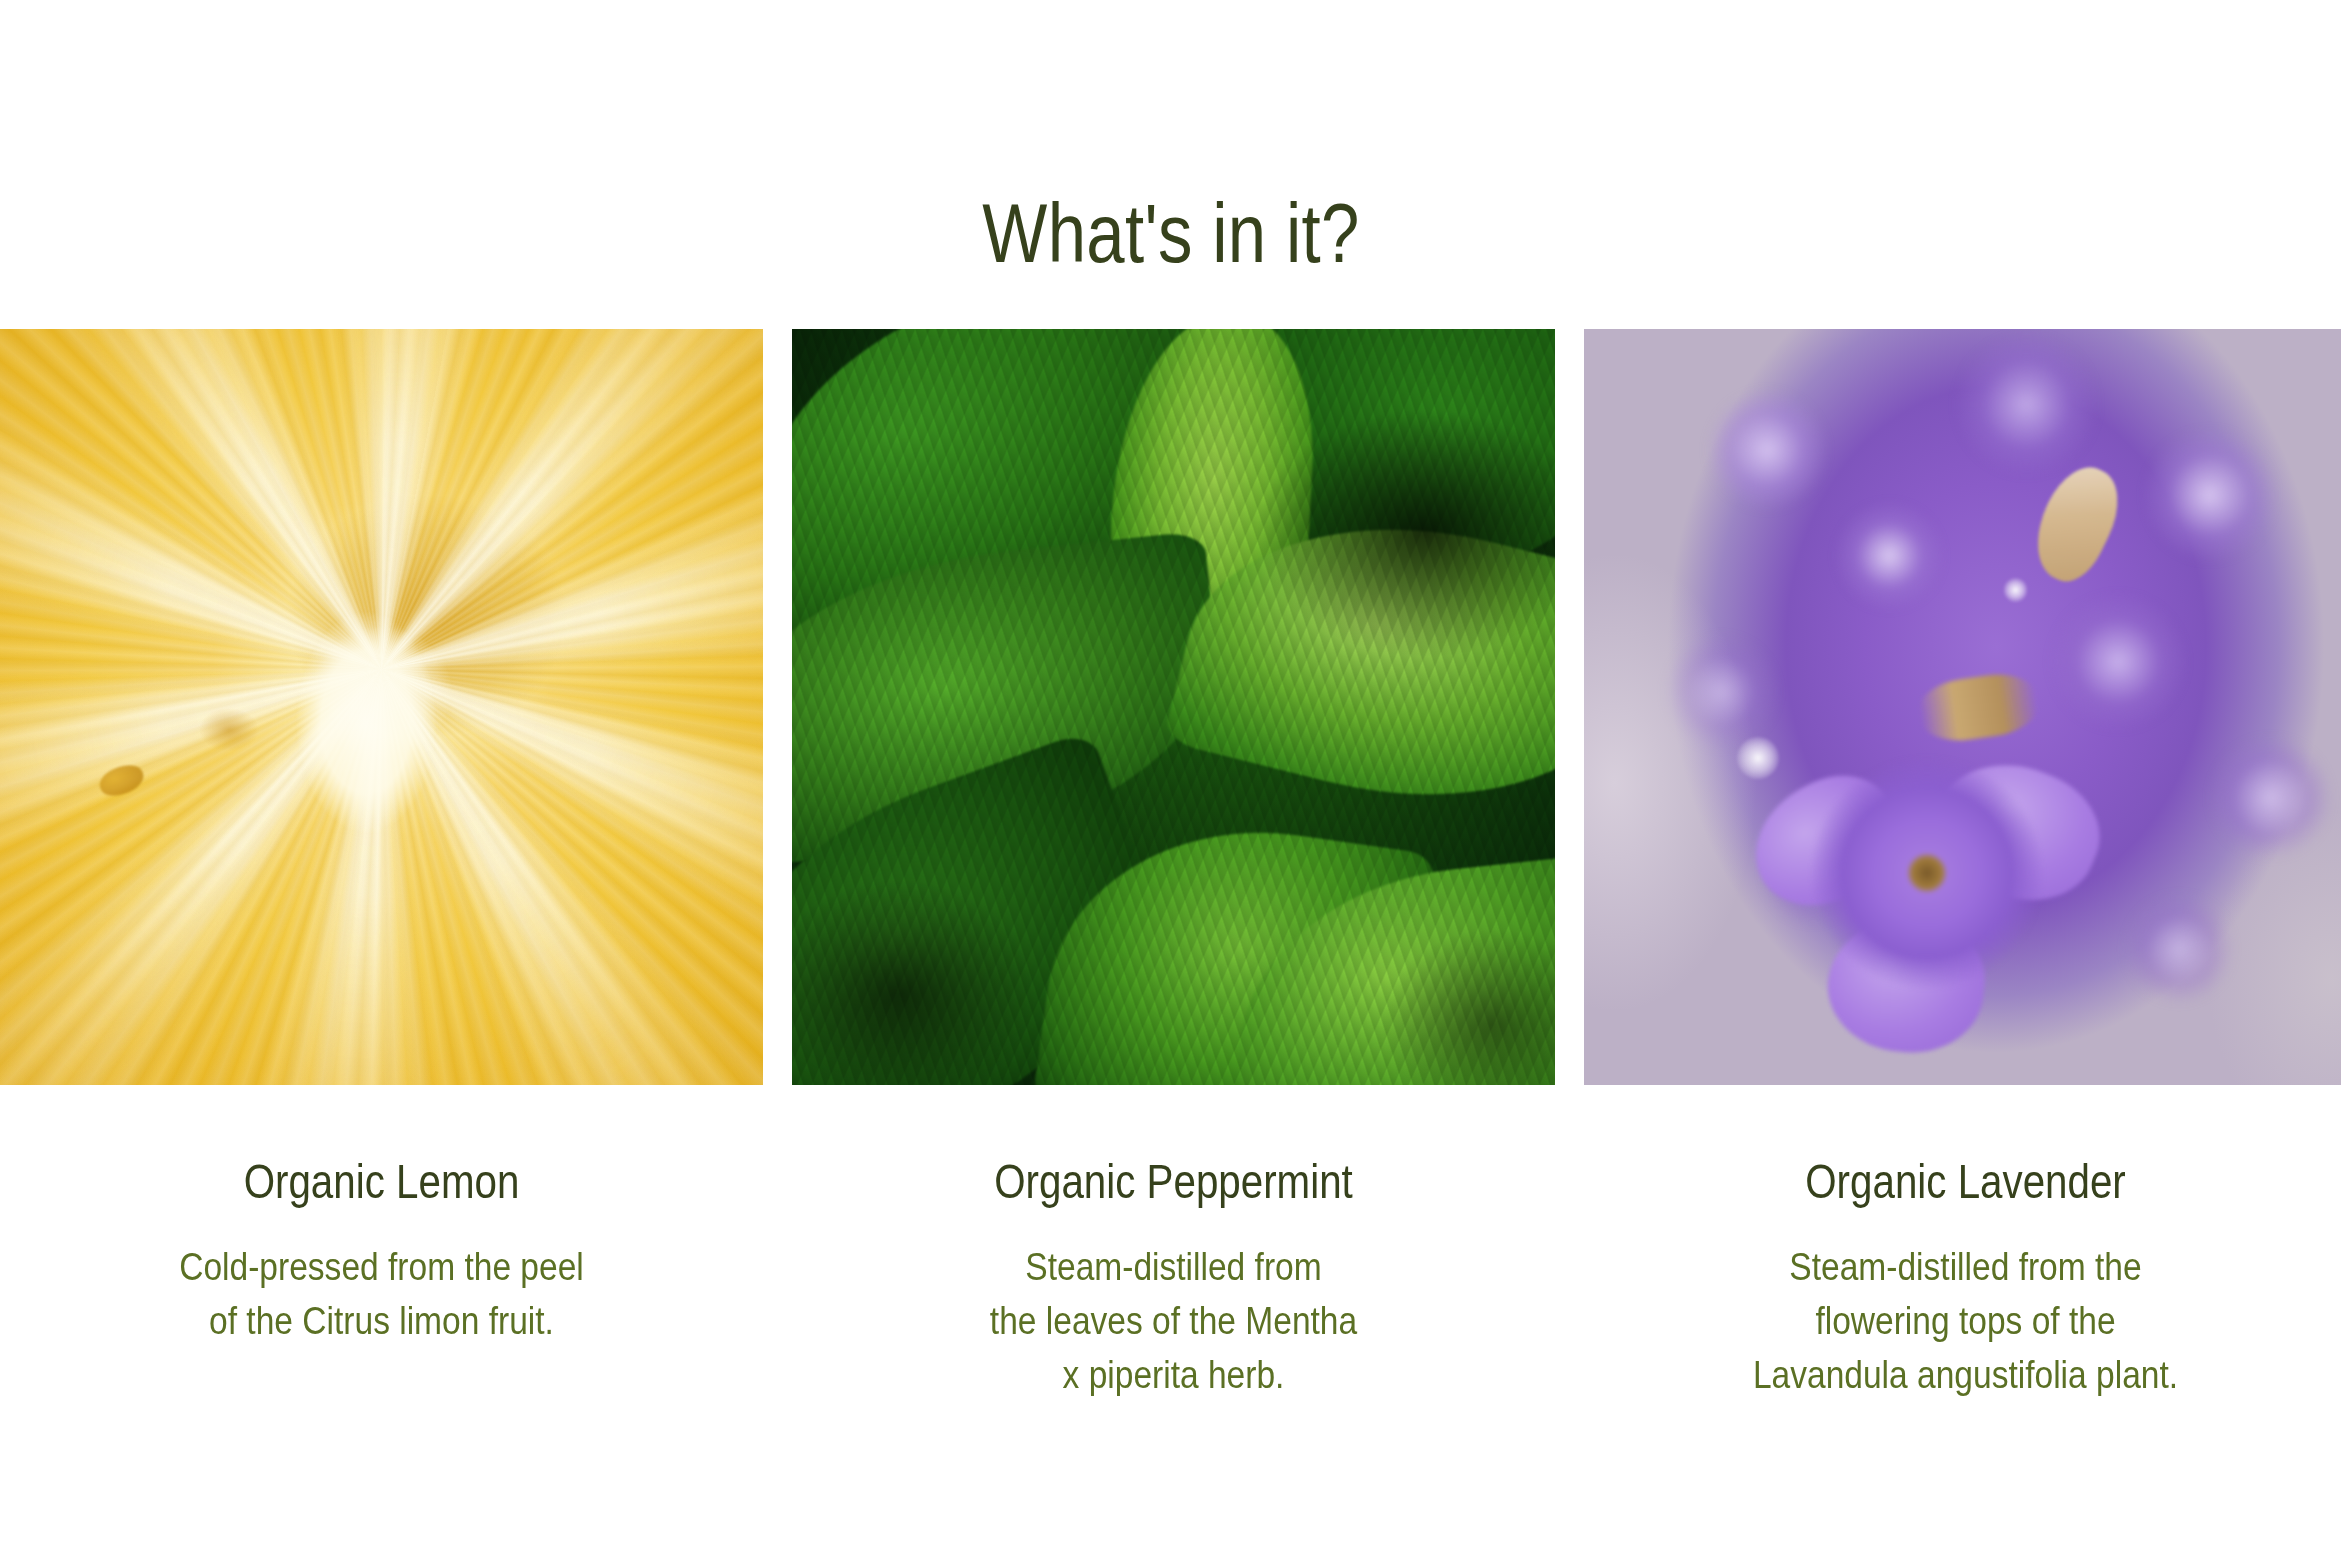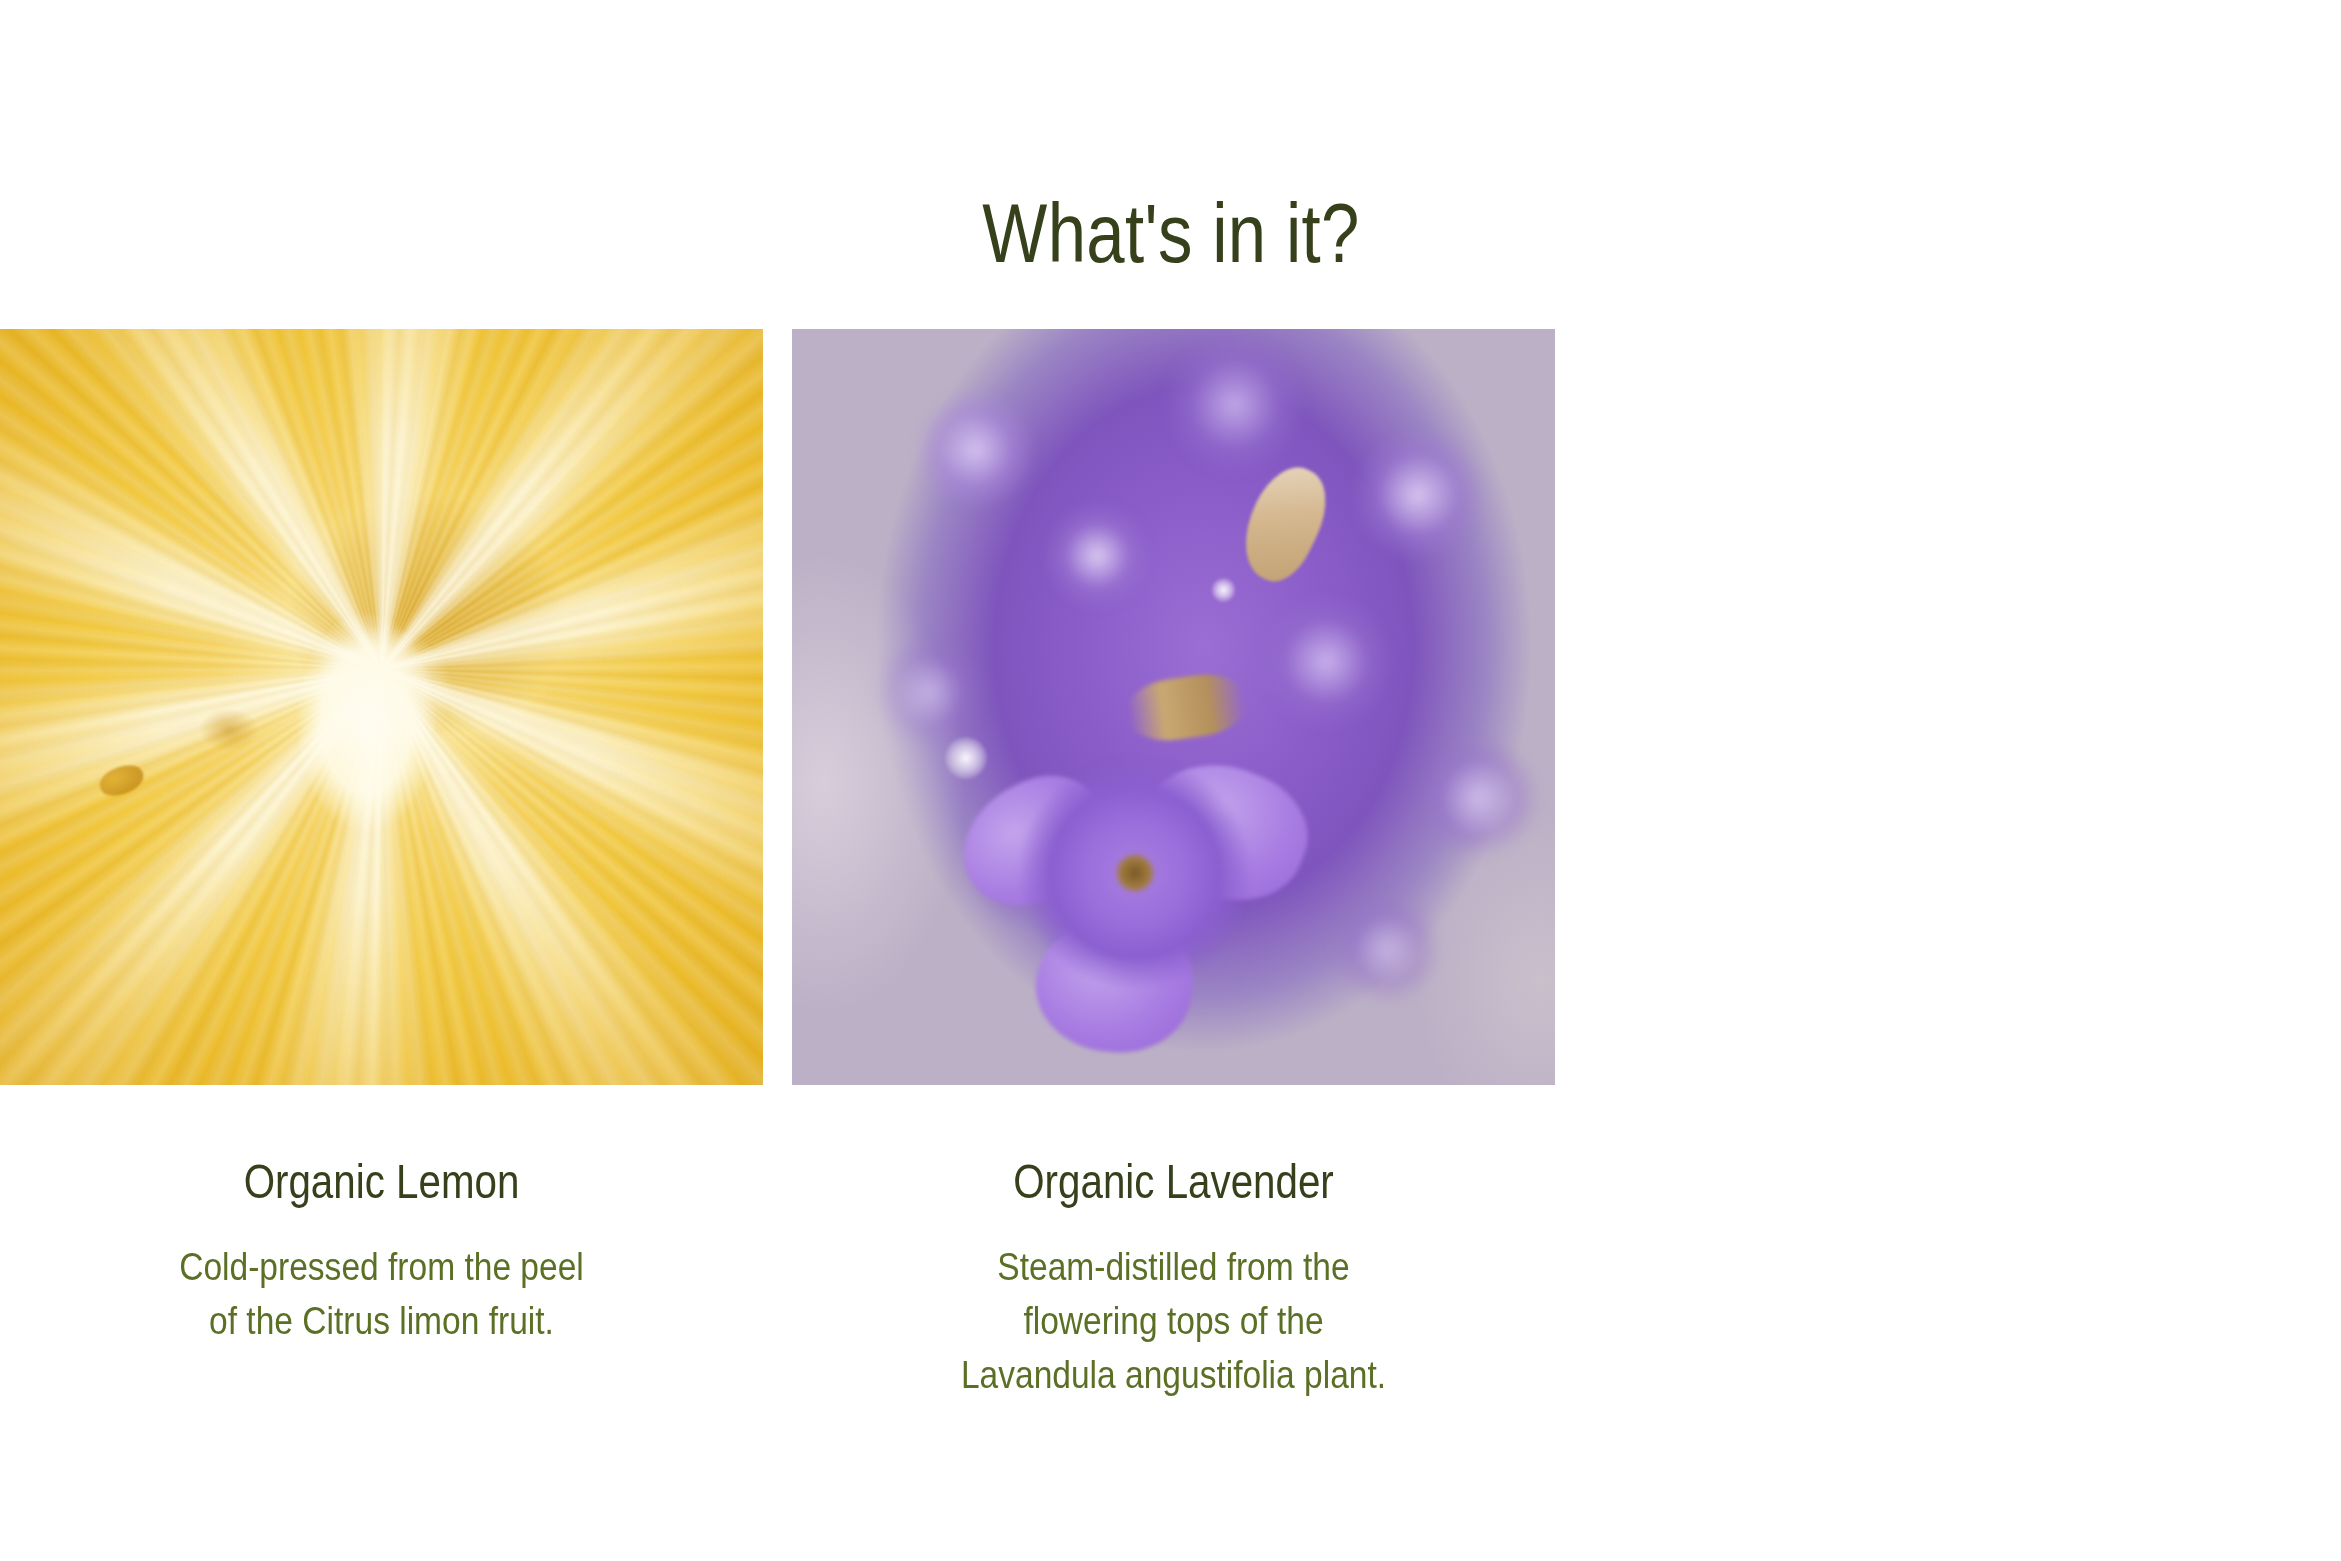--- a/index.html
+++ b/index.html
@@ -260,20 +260,38 @@
         <div class="layer lemon-rays"></div>
         <div class="layer lemon-fibre"></div>
         <div class="layer lemon-core"></div>
         <div class="lemon-seed"></div>
       </div>
       <div class="card-title">Organic Lemon</div>
       <div class="card-desc">Cold-pressed from the peel
 of the Citrus limon fruit.</div>
     </div>
 
+    <div class="card">
+      <div class="photo ph-mint">
+        <div class="mint-leaf" style="left:-6%;top:-4%;width:62%;height:44%;transform:rotate(-14deg);background:radial-gradient(ellipse at 35% 35%, #3f9c22 0%, #2a7a16 45%, #17520e 80%, #0d3a08 100%);"></div>
+        <div class="mint-leaf" style="right:-8%;top:-6%;width:58%;height:40%;transform:rotate(12deg);background:radial-gradient(ellipse at 60% 40%, #2f8a1b 0%, #1e6612 48%, #10440b 82%, #082f06 100%);"></div>
+        <div class="mint-leaf" style="left:42%;top:-2%;width:26%;height:52%;border-radius:58% 42% 50% 50%;transform:rotate(3deg);background:radial-gradient(ellipse at 50% 42%, #9ed44a 0%, #7dc234 38%, #4ea01e 68%, #2b7a14 100%);"></div>
+        <div class="mint-leaf" style="left:-10%;top:30%;width:66%;height:38%;transform:rotate(-6deg);background:radial-gradient(ellipse at 45% 45%, #58b22c 0%, #347f1a 50%, #1b5a10 85%, #0d3c08 100%);"></div>
+        <div class="mint-leaf" style="right:-10%;top:26%;width:58%;height:36%;transform:rotate(14deg);background:radial-gradient(ellipse at 40% 40%, #a6d75a 0%, #6db72f 40%, #3d911c 72%, #21640f 100%);"></div>
+        <div class="mint-leaf" style="left:-12%;top:62%;width:60%;height:42%;transform:rotate(-20deg);background:radial-gradient(ellipse at 45% 40%, #2d7c19 0%, #1b5a10 50%, #0e3c09 85%, #062a05 100%);"></div>
+        <div class="mint-leaf" style="left:34%;top:66%;width:48%;height:40%;transform:rotate(8deg);background:radial-gradient(ellipse at 50% 40%, #79c438 0%, #4ba020 45%, #2a7414 80%, #154e0c 100%);"></div>
+        <div class="mint-leaf" style="right:-8%;top:72%;width:50%;height:38%;transform:rotate(-6deg);background:radial-gradient(ellipse at 40% 35%, #8cd142 0%, #55a826 45%, #2f7a16 80%, #16520c 100%);"></div>
+        <div class="mint-vein"></div>
+        <div class="mint-shade"></div>
+      </div>
+      <div class="card-title">Organic Peppermint</div>
+      <div class="card-desc">Steam-distilled from
+the leaves of the Mentha
+x piperita herb.</div>
+    </div>
 
     <div class="card">
       <div class="photo ph-lav">
         <div class="layer lav-florets"></div>
         <div class="lav-stamen"></div>
         <div class="lav-stem"></div>
         <div class="lav-petal" style="left:22%;top:60%;width:148px;height:117px;transform:rotate(-28deg);"></div>
         <div class="lav-petal" style="left:46%;top:58%;width:164px;height:129px;transform:rotate(22deg);"></div>
         <div class="lav-petal" style="left:32%;top:78%;width:156px;height:133px;transform:rotate(6deg);"></div>
         <div class="lav-bigflower"></div>

